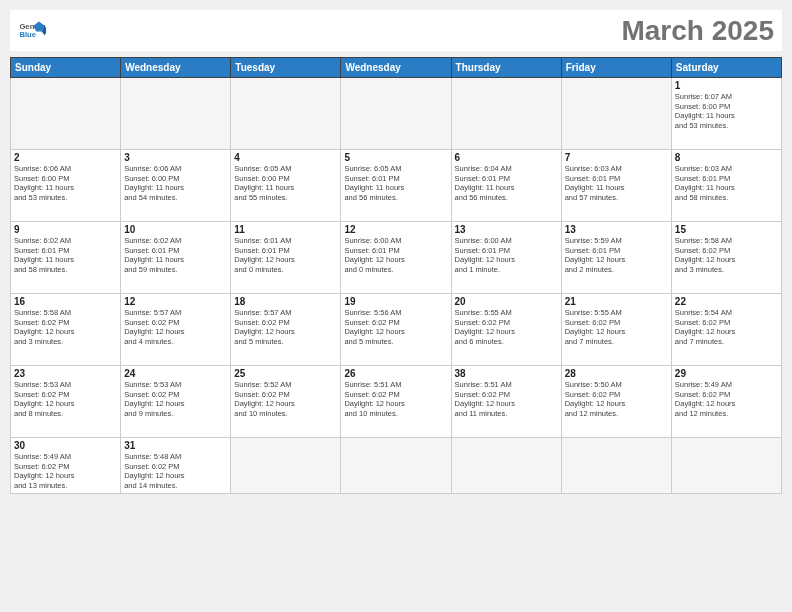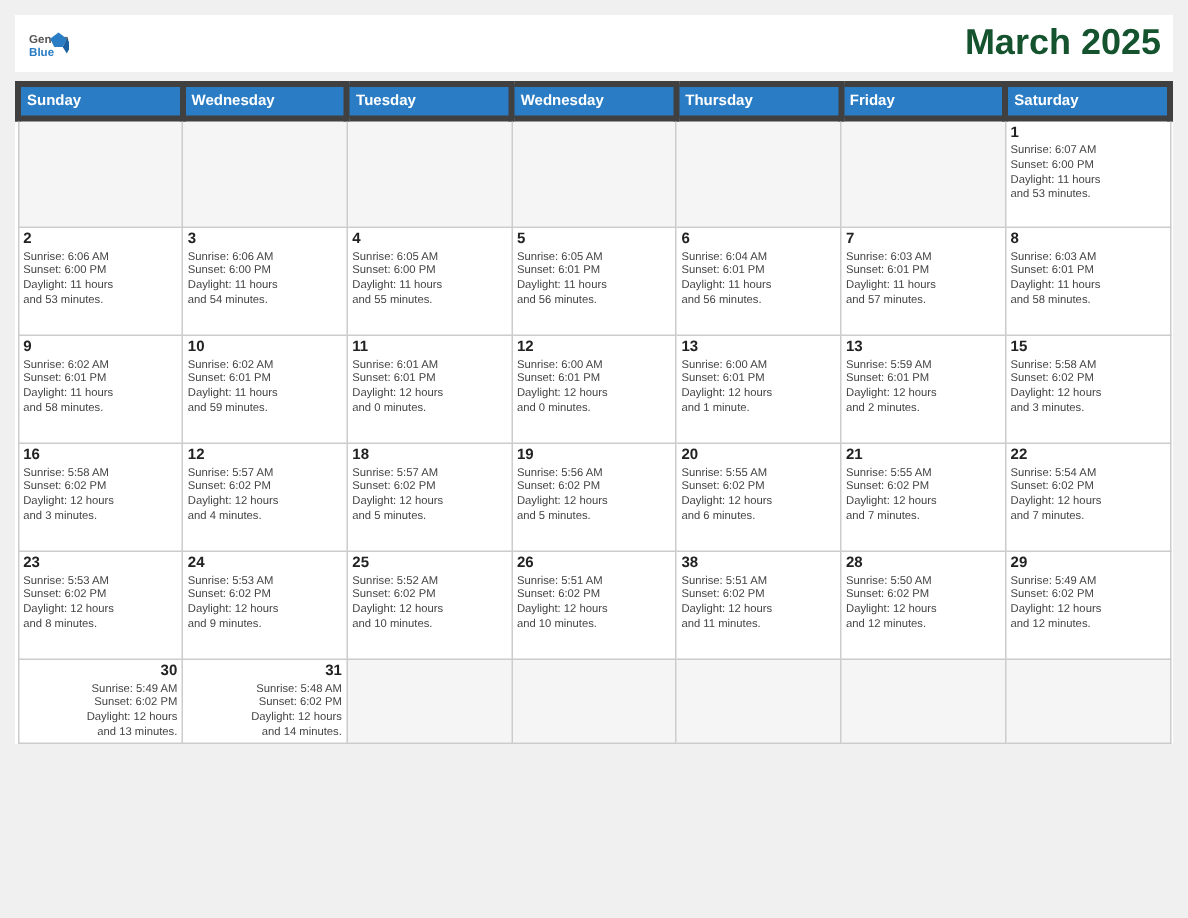--- a/index.html
+++ b/index.html
@@ -30,43 +30,43 @@
       gap: 2px;
     }
     .logo-icon {
       width: 28px;
       height: 28px;
     }
     .title-block {
       text-align: right;
     }
     .month-title {
-      font-size: 24px;
+      font-size: 28px;
       font-weight: bold;
-      color: #14532d;
+      color: #737373;
       line-height: 1.1;
       text-align: center;
     }
     .subtitle {
       font-size: 11px;
       color: #444;
     }
     .calendar {
       width: 100%;
       border-collapse: collapse;
       background: #fff;
     }
     .calendar th {
       background: #2a7dc4;
       color: #fff;
       font-size: 10px;
       font-weight: bold;
       padding: 4px 4px;
       text-align: left;
-      border: 4px solid #404040;
+      border: 1px solid #404040;
     }
     .calendar td {
       vertical-align: top;
       border: 1px solid #ccc;
       padding: 2px 3px;
       width: calc(100% / 7);
       height: 72px;
       background: #fff;
       font-size: 8px;
       color: #333;
@@ -80,21 +80,20 @@
       color: #222;
       margin-bottom: 1px;
     }
     .day-info {
       font-size: 7.5px;
       color: #444;
       line-height: 1.3;
     }
     .last-row td {
       height: 48px;
-      text-align: right;
     }
   </style>
 </head>
 <body>
 
 <div class="page">
   <div class="header">
     <div class="logo">
       <svg class="logo-icon" viewBox="0 0 40 40">
         <text x="2" y="18" font-size="11" font-family="Arial" font-weight="bold" fill="#555">General</text>

